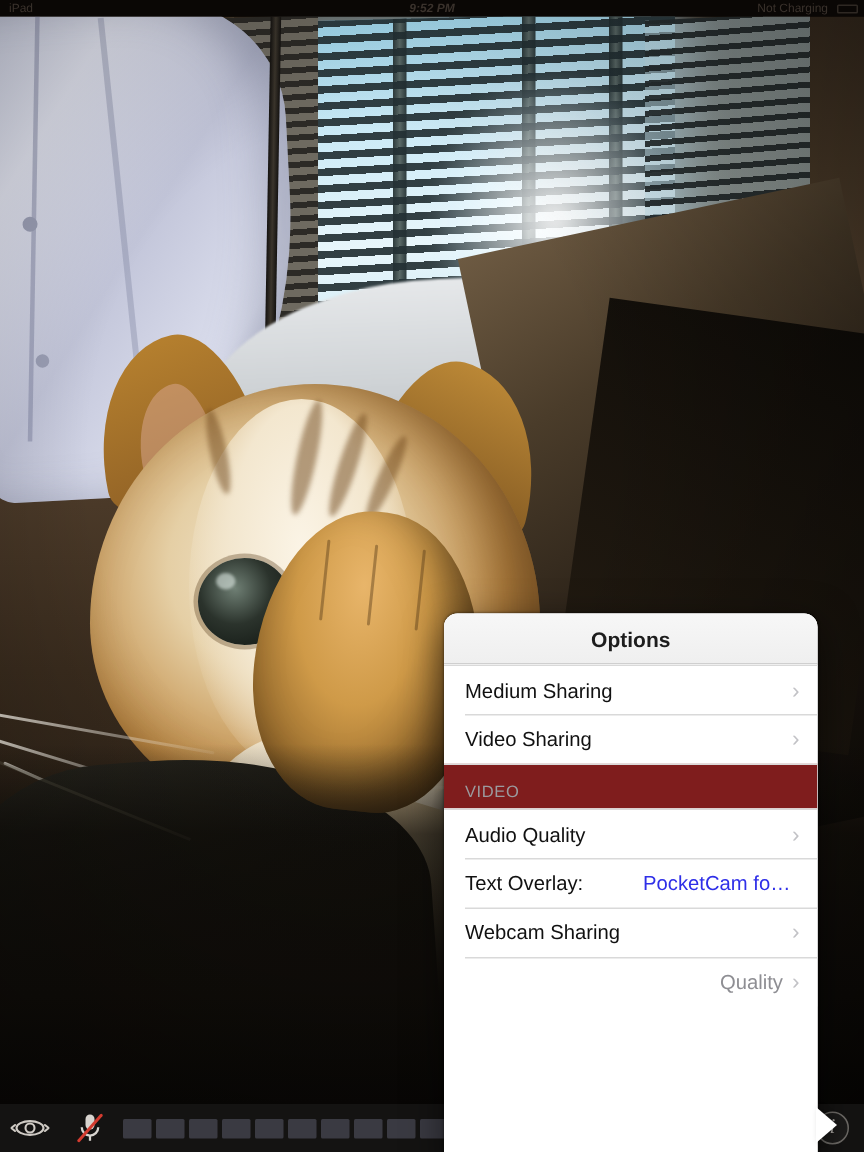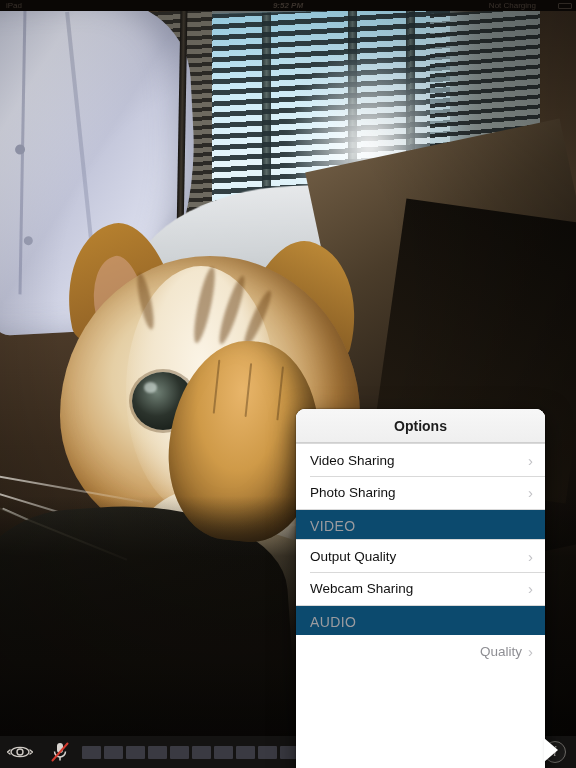--- a/index.html
+++ b/index.html
@@ -9,21 +9,21 @@
   #app { position:relative; width:576px; height:768px; overflow:hidden; background:#000; }
 
   
   .statusbar{
     position:absolute; top:0; left:0; width:576px; height:11px;
     background:#0a0705; z-index:40;
     display:flex; align-items:center; color:#3a322c; font-size:8px;
   }
   .sb-left{ position:absolute; left:6px; }
   .sb-center{ position:absolute; left:0; width:100%; text-align:center; font-weight:bold;font-style:italic; }
-  .sb-right{ position:absolute; right:40px; }
+  .sb-right{ position:absolute; right:24px; }
   .sb-batt{ position:absolute; right:4px; width:14px; height:6px;
             border:1px solid #2e2823; border-radius:1px; }
 
   
   .feed{ position:absolute; top:11px; left:0; width:576px; height:725px; overflow:hidden;
          background:#1a1208; }
 
   
   .wall{
     position:absolute; inset:0;
@@ -266,21 +266,21 @@
     content:""; position:absolute; left:14px; right:0; top:0; height:1px; background:#d9d9d9;
   }
   .row-label{ font-size:13.5px; color:#111; flex:0 0 auto; }
   .row-spacer{ flex:1 1 auto; }
   .row-value{ font-size:13.5px; color:#8e8e93; margin-right:6px; }
   .row-value.link{ color:#2f2fe8; }
   .chev{ color:#c2c2c6; font-size:15px; line-height:1; font-weight:500; }
 
   .section-hd{
     height:30px; display:flex; align-items:flex-end; padding:0 0 5px 14px;
-    background:#0c4a6e; font-size:14px; color:#9b9b9f; letter-spacing:.4px;
+    background:#7f1d1d; font-size:11px; color:#9b9b9f; letter-spacing:.4px;
     border-top:1px solid #d9d9d9;
   }
   .section-hd.first{ border-top:1px solid #d9d9d9; }
   .gap-top{ border-top:1px solid #d9d9d9; }
 
   .toggle{
     width:48px; height:28px; border-radius:16px;
     background:#4cd964; position:relative; flex:0 0 auto;
     box-shadow:inset 0 0 0 1px rgba(0,0,0,.06);
   }
@@ -411,43 +411,47 @@
     <div class="pop-arrow"></div>
     <div class="pop-inner">
 
       <div class="pop-header">
         <span class="pop-title">Options</span>
       </div>
 
       <div class="pop-body">
 
         <div class="row gap-top">
+          <span class="row-label">Medium Sharing</span>
+          <span class="row-spacer"></span>
+          <span class="chev">›</span>
+        </div>
+        <div class="row">
           <span class="row-label">Video Sharing</span>
-          <span class="row-spacer"></span>
-          <span class="chev">›</span>
-        </div>
-        <div class="row">
-          <span class="row-label">Photo Sharing</span>
           <span class="row-spacer"></span>
           <span class="chev">›</span>
         </div>
 
         <div class="section-hd first">VIDEO</div>
         <div class="row gap-top">
-          <span class="row-label">Output Quality</span>
+          <span class="row-label">Audio Quality</span>
           <span class="row-spacer"></span>
           <span class="chev">›</span>
+        </div>
+        <div class="row">
+          <span class="row-label">Text Overlay:</span>
+          <span class="row-spacer"></span>
+          <span class="row-value link">PocketCam fo…</span>
         </div>
         <div class="row">
           <span class="row-label">Webcam Sharing</span>
           <span class="row-spacer"></span>
           <span class="chev">›</span>
         </div>
 
-        <div class="section-hd">AUDIO</div>
         <div class="row">
           <span class="row-spacer"></span>
           <span class="row-value">Quality</span>
           <span class="chev">›</span>
         </div>
 
         <div class="pop-foot"></div>
       </div>
     </div>
   </div>

